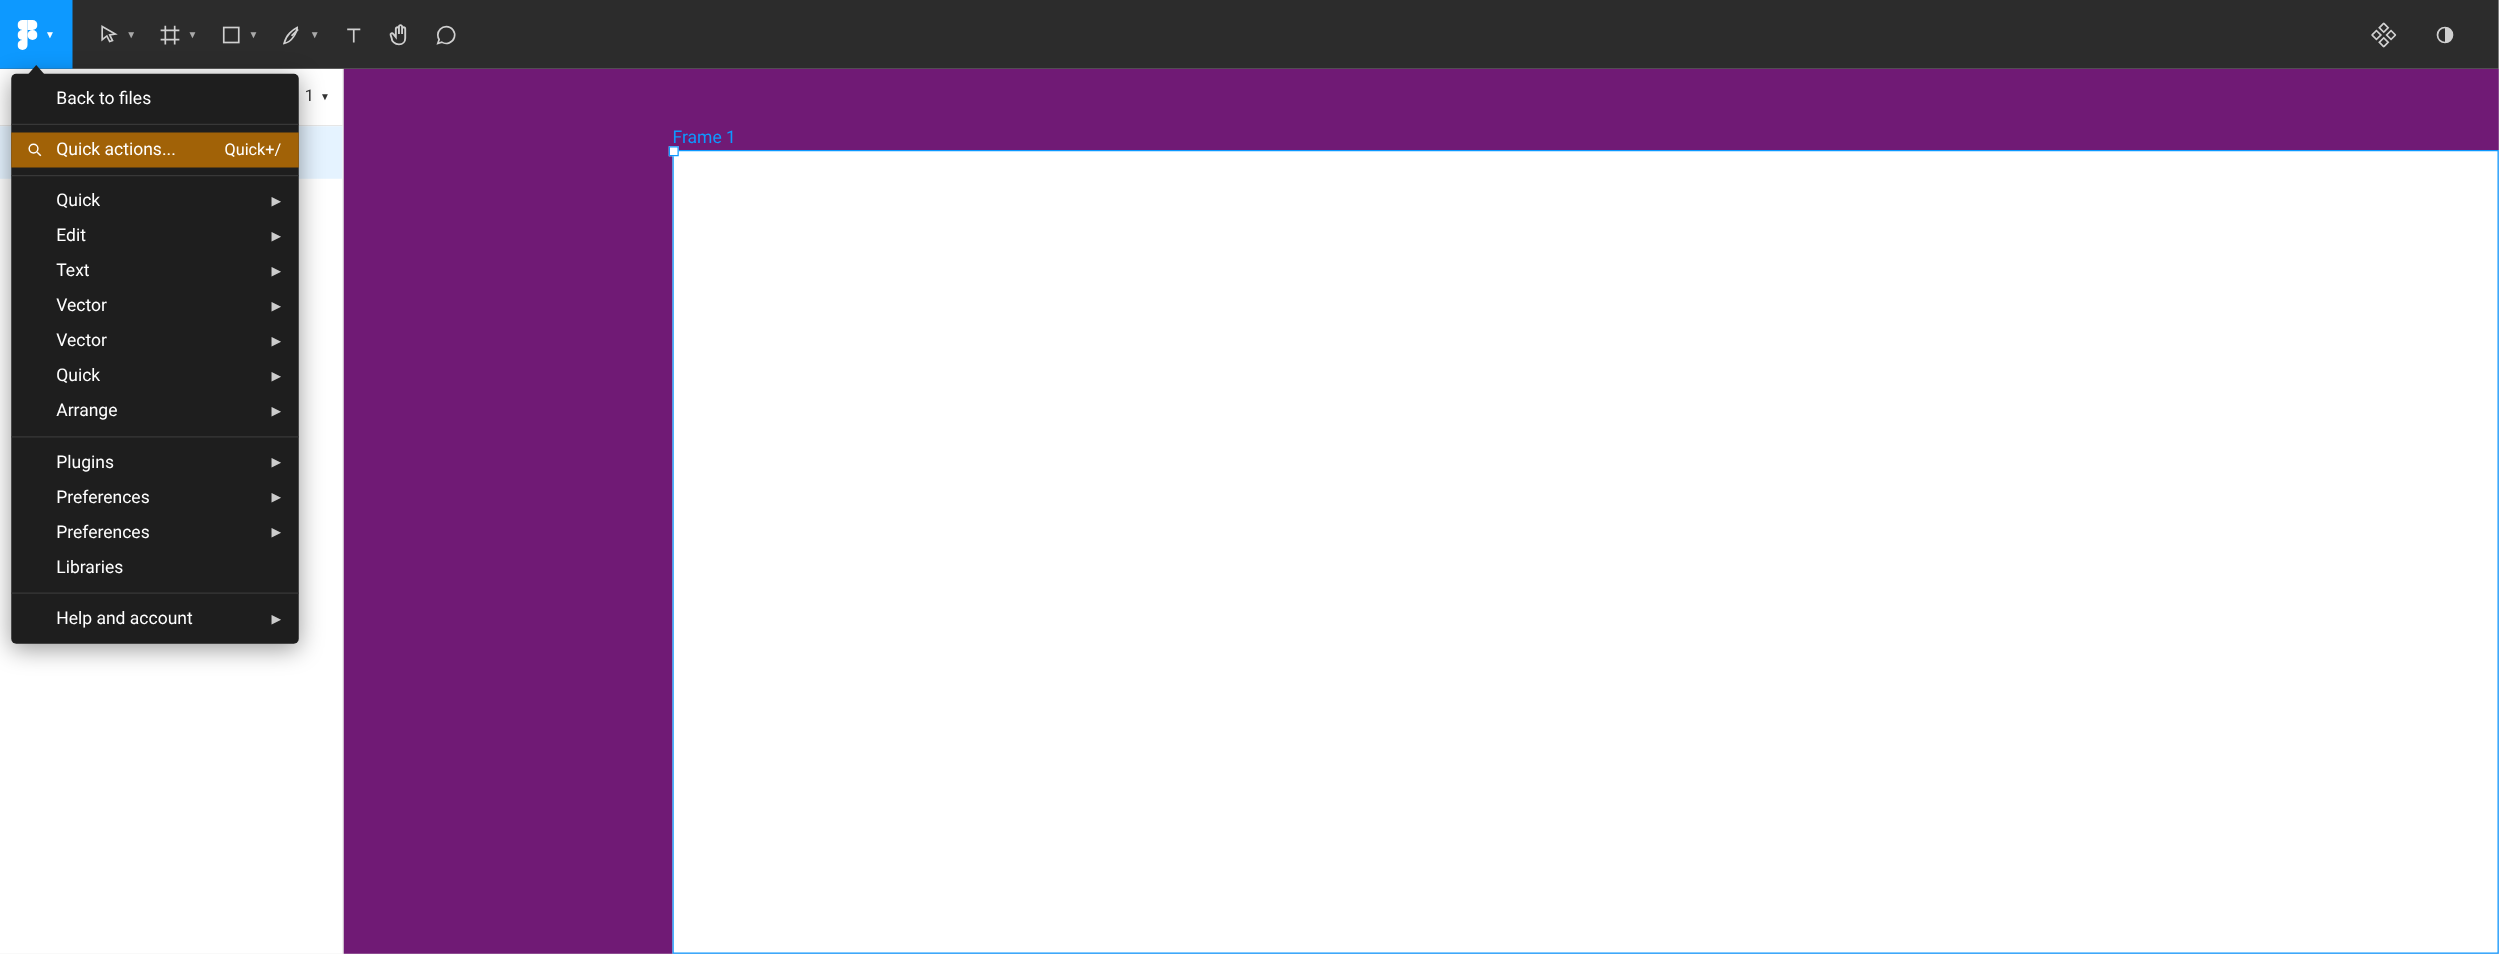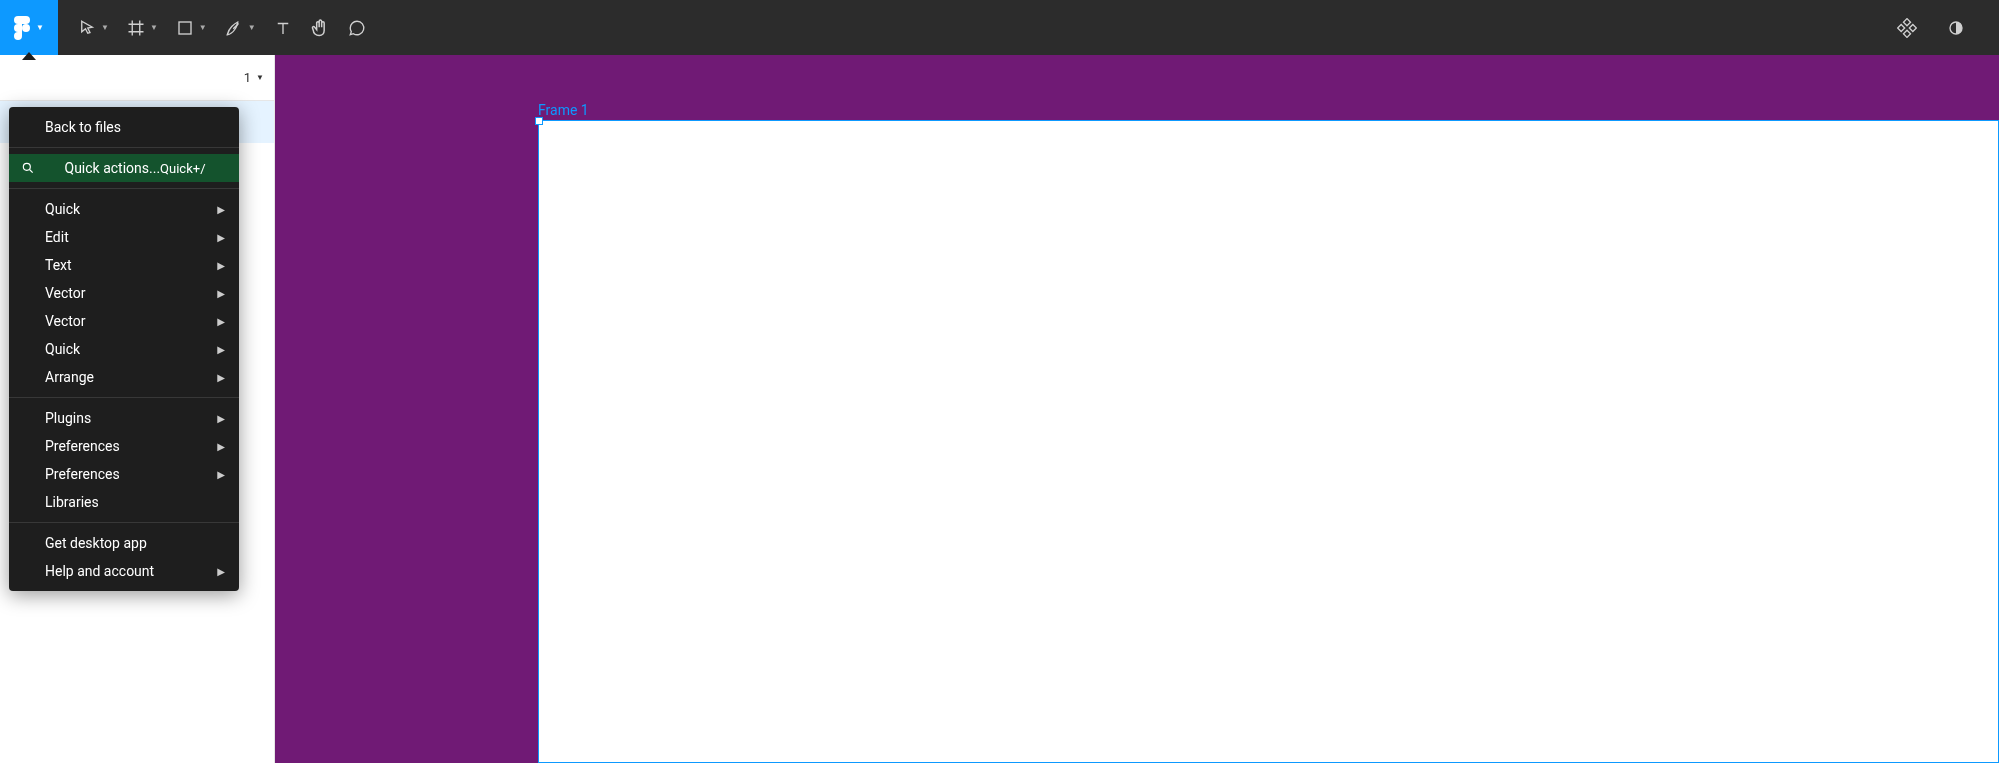--- a/index.html
+++ b/index.html
@@ -132,32 +132,31 @@
     top: 59px;
     left: 9px;
     width: 230px;
     background: #1e1e1e;
     border-radius: 4px;
     box-shadow: 0 4px 20px rgba(0,0,0,0.4);
     color: #fff;
     font-size: 14px;
     padding: 6px 0;
     z-index: 10;
-    margin-top: 48px;
   }
   .menu-item {
     height: 28px;
     display: flex;
     align-items: center;
     padding: 0 14px 0 36px;
     position: relative;
     cursor: pointer;
     justify-content: space-between;
   }
-  .menu-item.highlight { background:#14532d;justify-content:center; }
+  .menu-item.highlight { background:#a16207; }
   .menu-item .left-icon {
     position: absolute;
     left: 12px;
     top: 50%;
     transform: translateY(-50%);
     display:flex;
   }
   .menu-item .submenu-arrow {
     font-size: 10px;
     color: #ccc;
@@ -323,19 +322,16 @@
     <span>Preferences</span>
     <span class="submenu-arrow">▶</span>
   </div>
   <div class="menu-item">
     <span>Libraries</span>
   </div>
 
   <div class="menu-sep"></div>
 
   <div class="menu-item">
-    <span>Get desktop app</span>
-  </div>
-  <div class="menu-item">
     <span>Help and account</span>
     <span class="submenu-arrow">▶</span>
   </div>
 </div>
 
 </body></html>

